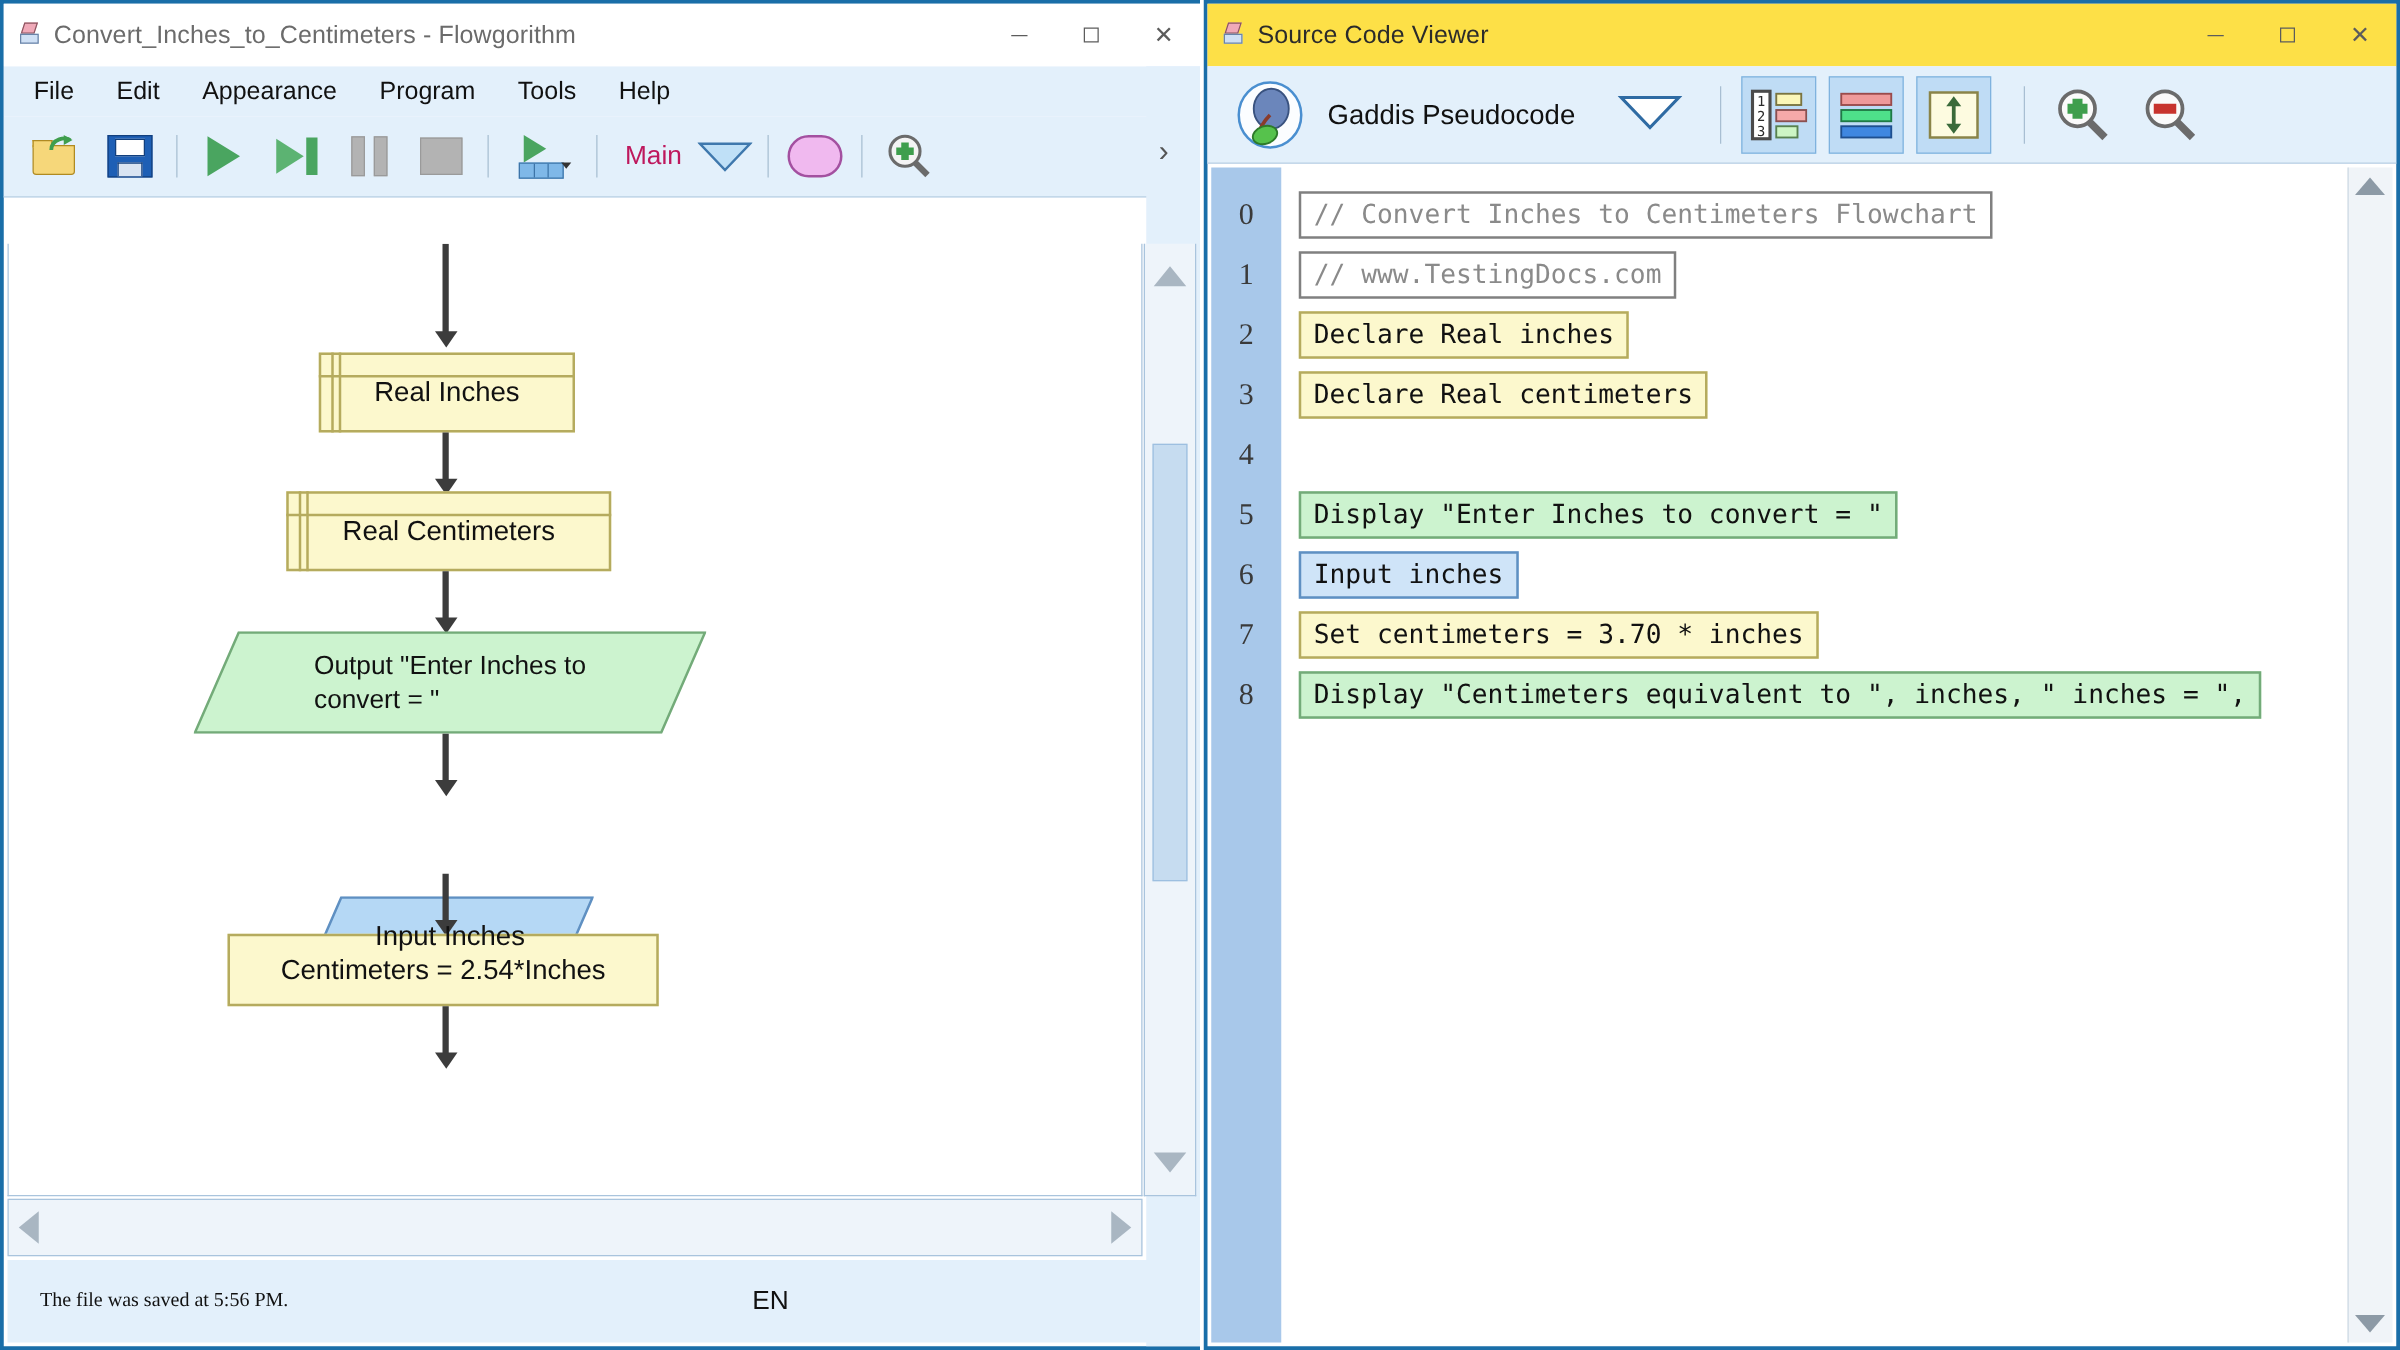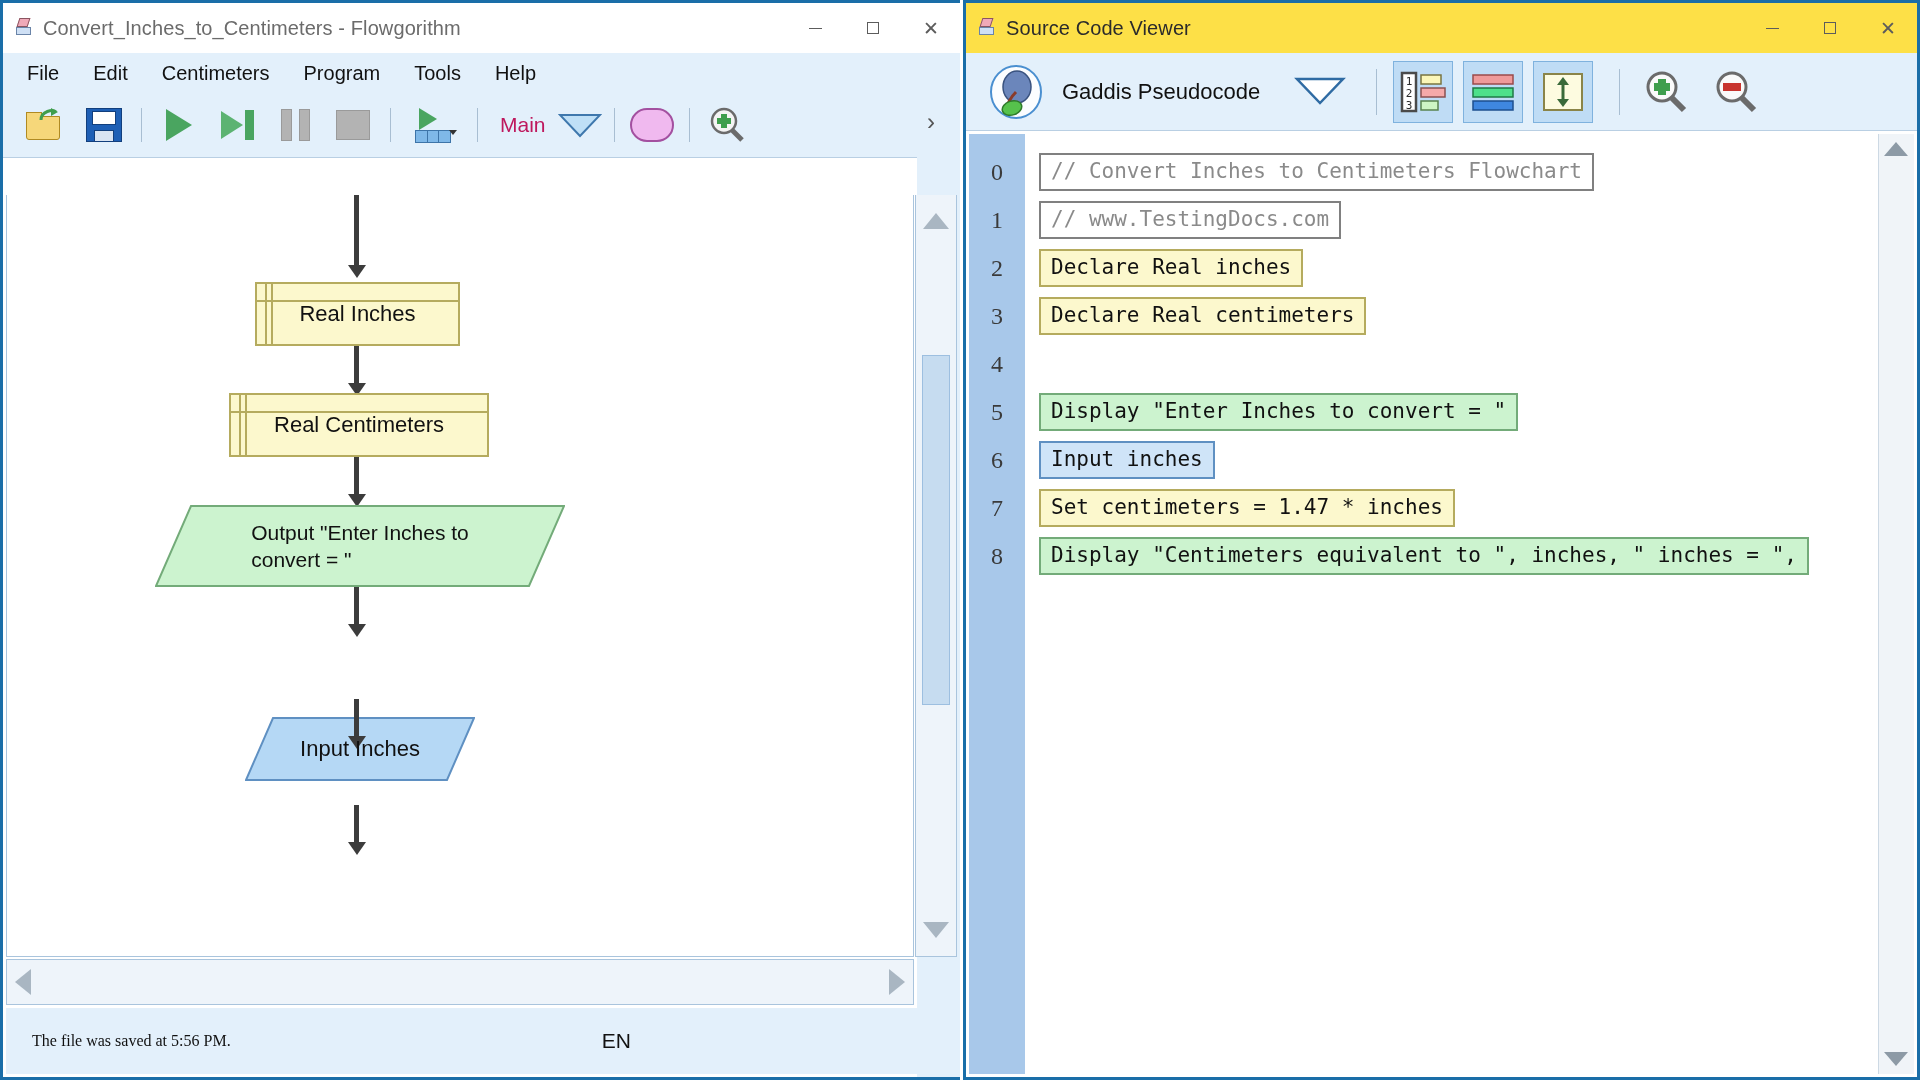--- a/index.html
+++ b/index.html
@@ -247,21 +247,21 @@
           </div>
         <div class="win-btn">
             <span class="x">✕</span>
           </div>
       </div>
     </div>
 
     <div class="menubar">
       <div class="menu-item">File</div>
       <div class="menu-item">Edit</div>
-      <div class="menu-item">Centimeters</div>
+      <div class="menu-item">Appearance</div>
       <div class="menu-item">Program</div>
       <div class="menu-item">Tools</div>
       <div class="menu-item">Help</div>
     </div>
 
     <div class="toolbar">
       <div class="tbtn">
         <div class="ico-open">
           <div class="back"></div>
             <div class="tab"></div>
@@ -375,20 +375,23 @@
         <div class="node para" style="left:238px; top:440px; width:230px; height:64px;">
           <svg class="shape" viewBox="0 0 230 64" preserveAspectRatio="none">
             <polygon points="28,1 229,1 202,63 1,63" fill="#b5d8f5" stroke="#5f90c2" stroke-width="2"></polygon>
           </svg>
           <div class="lbl" style="font-size:22px;">Input Inches</div>
         </div>
 
         <div class="arrow" style="left:347px; top:504px; height:44px;"></div>
         <div class="arrowhead" style="left:341px; top:541px;"></div>
 
+        <div class="node assign" style="left:175px; top:552px; width:345px; height:58px;">
+          <div class="lbl" style="font-size:22px;">Centimeters = 2.54*Inches</div>
+        </div>
 
         <div class="arrow" style="left:347px; top:610px; height:44px;"></div>
         <div class="arrowhead" style="left:341px; top:647px;"></div>
 
       </div>
     </div>
 
     <div class="vscroll">
       <div class="sc-btn" style="margin-top:6px;">
           <div class="sc-up"></div>
@@ -528,21 +531,21 @@
         <div class="cl">
             <span class="chip blank"></span>
           </div>
         <div class="cl">
             <span class="chip output">Display "Enter Inches to convert = "</span>
           </div>
         <div class="cl">
             <span class="chip input">Input inches</span>
           </div>
         <div class="cl">
-            <span class="chip assign2">Set centimeters = 1.47 * inches</span>
+            <span class="chip assign2">Set centimeters = 3.70 * inches</span>
           </div>
         <div class="cl">
             <span class="chip output">Display "Centimeters equivalent to ", inches, " inches = ",</span>
           </div>
       </div>
     </div>
 
     <div class="r-vscroll">
       <div class="r-sc-up"></div>
       <div class="r-sc-dn"></div>

